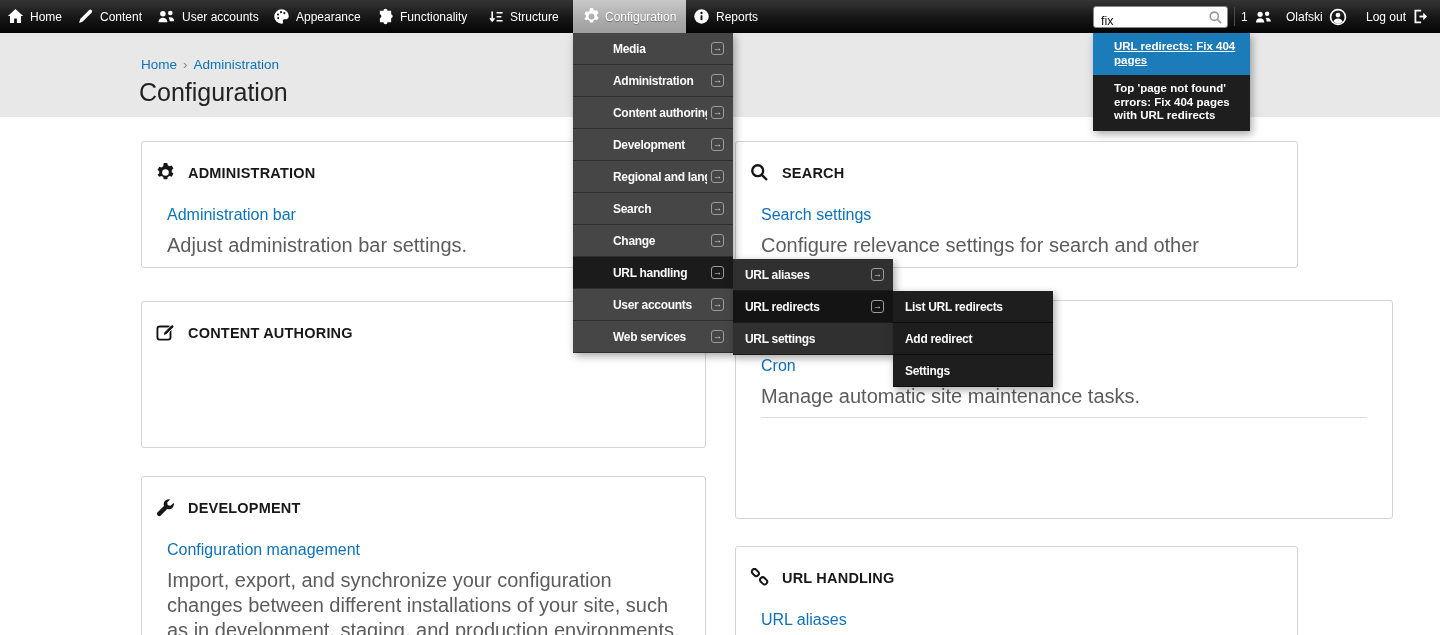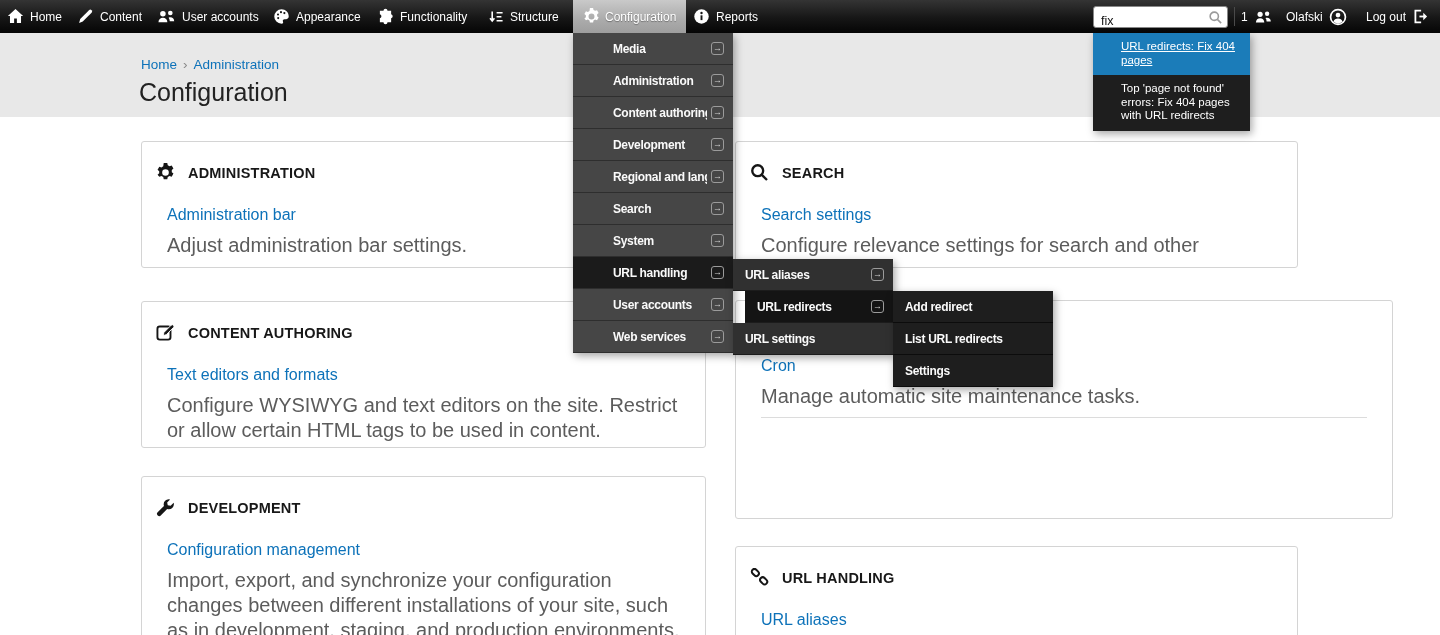--- a/index.html
+++ b/index.html
@@ -75,29 +75,29 @@
   .arrow-badge {
     flex:0 0 auto; width:13px; height:13px; margin-left:4px;
     border:1px solid #9b9b9b; border-radius:3px; color:#cfcfcf;
     font-size:9px; line-height:11px; text-align:center; font-weight:400; letter-spacing:0;
   }
   .menu-l1 { left:573px; top:33px; }
   .menu-l1 .mi { background:#464646; border-bottom:1px solid #2e2e2e;padding-left:40px; }
   .menu-l1 .mi.active { background:#1b1b1b; }
   .menu-l2 { left:733px; top:259px; }
   .menu-l2 .mi { background:#303030; border-bottom:1px solid #1c1c1c; }
-  .menu-l2 .mi.active { background:#141414;margin-left:12px; }
+  .menu-l2 .mi.active { background:#141414; }
   .menu-l3 { left:893px; top:291px; z-index:41; }
   .menu-l3 .mi { background:#1e1e1e; border-bottom:1px solid #0c0c0c; }
   .menu-l3 .mi.active { background:#1b7cb9; }
   
   .search-results { position:absolute; left:1093px; top:33px; width:157px; z-index:55; box-shadow:2px 3px 8px rgba(0,0,0,.35); }
   .sr-item {
-    display:block; padding:7px 10px 8px 28px; background:#1e1e1e; color:#fff;
-    font-size:11.5px; font-weight:400; line-height:13.5px; cursor:pointer; text-decoration:none;
+    display:block; padding:7px 10px 8px 21px; background:#1e1e1e; color:#fff;
+    font-size:11.5px; font-weight:700; line-height:13.5px; cursor:pointer; text-decoration:none;
   }
   .sr-item.active { background:#1b7cb9; text-decoration:underline; }
   svg { display:block; }
 </style>
 </head>
 <body>
 
 <div class="grayband"></div>
 
 <nav class="breadcrumb">
@@ -123,24 +123,20 @@
 <section class="card" id="card-content">
   <header class="card-head">
     <span class="card-ic">
       <svg width="19" height="19" viewBox="0 0 16 16">
           <rect x="1.2" y="3" width="11" height="11" rx="2" fill="none" stroke="#161616" stroke-width="1.6"></rect>
           <path d="M6 10.6l.7-2.7 6-6a1.35 1.35 0 0 1 1.95 0 1.35 1.35 0 0 1 0 1.95l-6 6z" fill="#161616" stroke="#fff" stroke-width="0.8"></path>
         </svg>
     </span>
     <h2>CONTENT AUTHORING</h2>
   </header>
-  <div class="card-section">
-    <a class="card-link">Text editors and formats</a>
-    <p class="card-desc">Configure WYSIWYG and text editors on the site. Restrict or allow certain HTML tags to be used in content.</p>
-  </div>
 </section>
 
 <section class="card" id="card-dev">
   <header class="card-head">
     <span class="card-ic">
       <svg width="19" height="19" viewBox="0 0 16 16" fill="#161616">
           <path d="M14.9 4.1a4.3 4.3 0 0 1-5.5 5.2l-5.2 5.3a1.9 1.9 0 0 1-2.8-2.7l5.3-5.2a4.3 4.3 0 0 1 5.2-5.5L9.4 3.7l.5 2.4 2.4.5z"></path>
         </svg>
     </span>
     <h2>DEVELOPMENT</h2>
@@ -211,21 +207,21 @@
     </div>
   <div class="mi">
       <span class="mi-label">Regional and language</span>
       <span class="arrow-badge">→</span>
     </div>
   <div class="mi">
       <span class="mi-label">Search</span>
       <span class="arrow-badge">→</span>
     </div>
   <div class="mi">
-      <span class="mi-label">System</span>
+      <span class="mi-label">Change</span>
       <span class="arrow-badge">→</span>
     </div>
   <div class="mi active">
       <span class="mi-label">URL handling</span>
       <span class="arrow-badge">→</span>
     </div>
   <div class="mi">
       <span class="mi-label">User accounts</span>
       <span class="arrow-badge">→</span>
     </div>
@@ -244,24 +240,24 @@
       <span class="mi-label">URL redirects</span>
       <span class="arrow-badge">→</span>
     </div>
   <div class="mi">
       <span class="mi-label">URL settings</span>
     </div>
 </nav>
 
 <nav class="menu menu-l3">
   <div class="mi">
+      <span class="mi-label">List URL redirects</span>
+    </div>
+  <div class="mi">
       <span class="mi-label">Add redirect</span>
-    </div>
-  <div class="mi">
-      <span class="mi-label">List URL redirects</span>
     </div>
   <div class="mi">
       <span class="mi-label">Settings</span>
     </div>
 </nav>
 
 <div class="search-results">
   <a class="sr-item active">URL redirects: Fix 404 pages</a>
   <a class="sr-item">Top 'page not found' errors: Fix 404 pages with URL redirects</a>
 </div>

